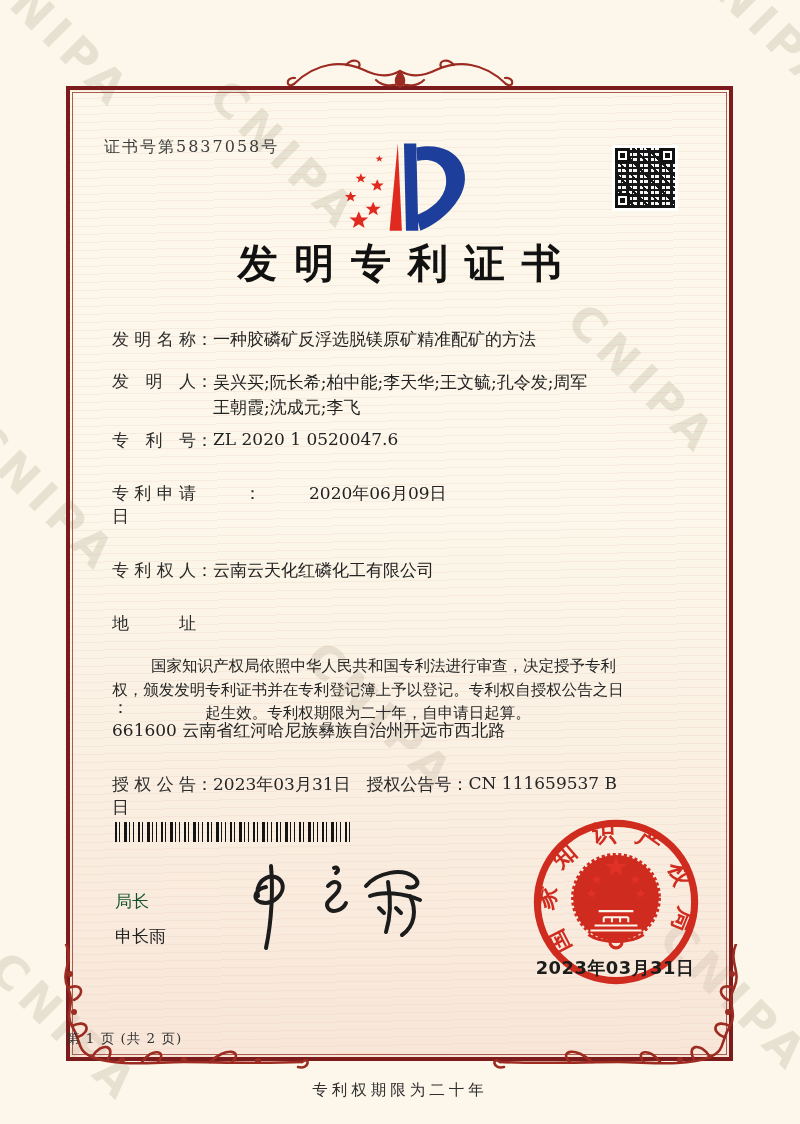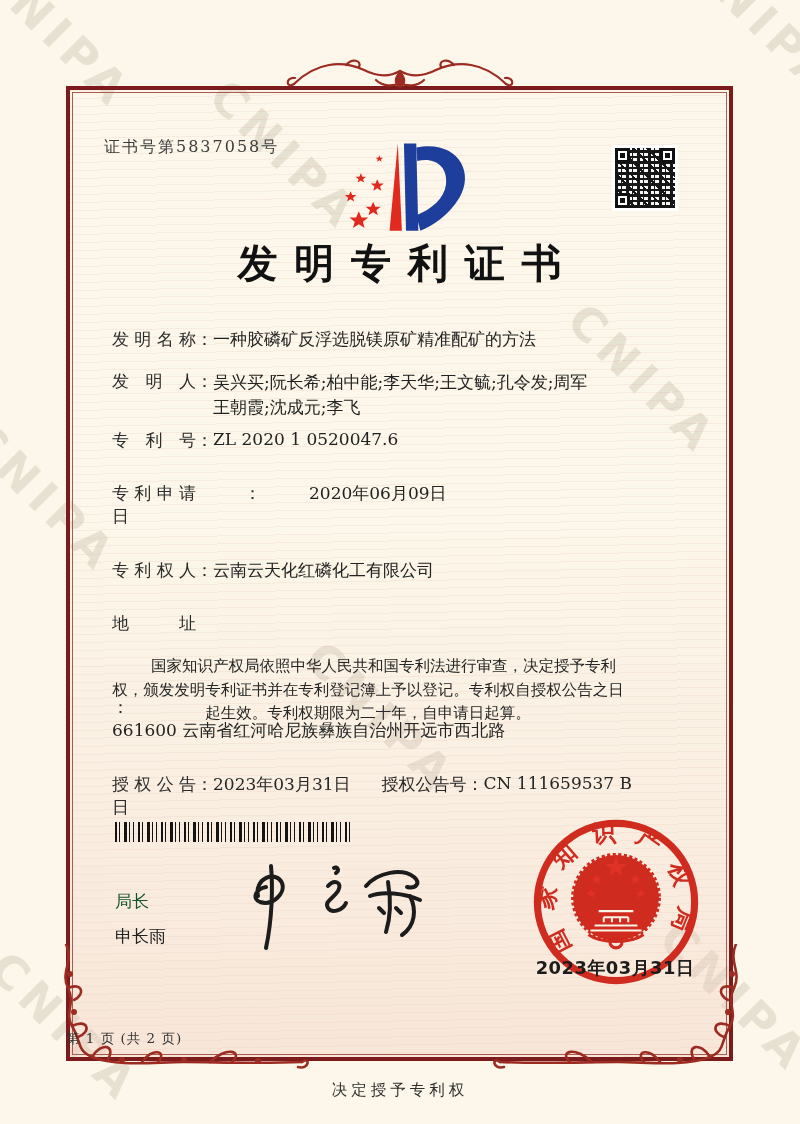--- a/index.html
+++ b/index.html
@@ -66,21 +66,21 @@
   .fcolon{flex:0 0 17px;}
   .fvalue{flex:1 1 auto;color:#222;}
   .pre{white-space:pre-line;line-height:1.45;}
   .mt-name{margin-top:0;}
   .mt-inv{margin-top:19px;}
   .mt-pno{margin-top:10px;}
   .mt-app{margin-top:30px;gap:48px;}
   .mt-owner{margin-top:31px;}
   .mt-addr{margin-top:30px;flex-direction:column;}
   .mt-grant{margin-top:31px;}
-  .grow2{margin-left:31px;display:flex;}
+  .grow2{margin-left:16px;display:flex;}
   .glabel{flex:0 0 85px;text-align:justify;text-align-last:justify;}
   
   .legal{position:absolute;left:112px;top:655px;width:512px;font-size:15.5px;line-height:23.5px;color:#262626;}
   .legal p{margin:0 0 15px 0;text-indent:2em;text-align:center;}
   
   .barcode{
     position:absolute;left:115px;top:822px;width:237px;height:20px;
     background:repeating-linear-gradient(90deg,
       #141414 0 2px, rgba(0,0,0,0) 2px 4px,
       #141414 4px 5px, rgba(0,0,0,0) 5px 9px,
@@ -270,14 +270,14 @@
         <path d="M 64 115 L 106 115"></path>
         <path d="M 60 120 L 110 120"></path>
       </g>
       <circle cx="85" cy="131" r="6" fill="none" stroke="#cf2418" stroke-width="3"></circle>
       <path d="M 58 124 C 70 133 100 133 112 124" fill="none" stroke="#cf2418" stroke-width="3"></path>
     </g>
     <text x="84" y="163" text-anchor="middle" font-size="17.5" font-weight="bold" fill="#141414" letter-spacing="0.5" font-family="'DejaVu Sans',sans-serif">2023年03月31日</text>
   </svg>
 
   <div class="pageno">第 1 页 (共 2 页)</div>
-  <div class="footnote">决定授予专利权</div>
+  <div class="footnote">专利权期限为二十年</div>
 </div>
 
 </body></html>

